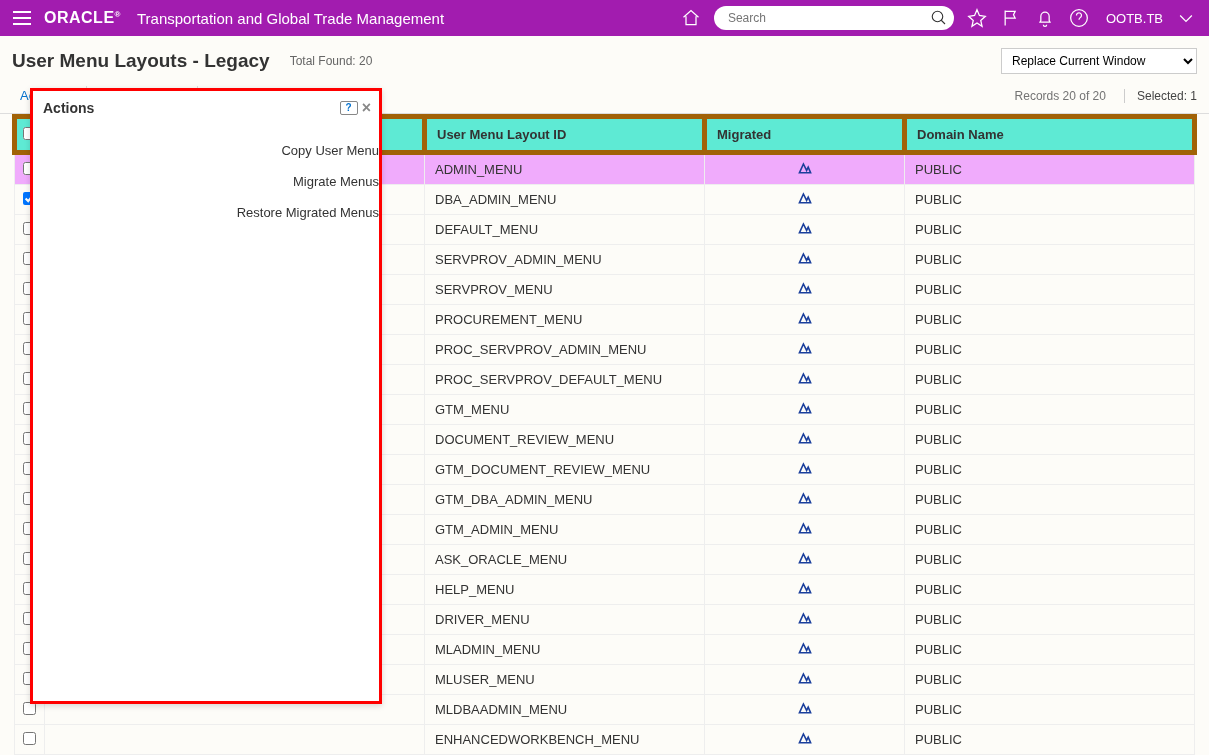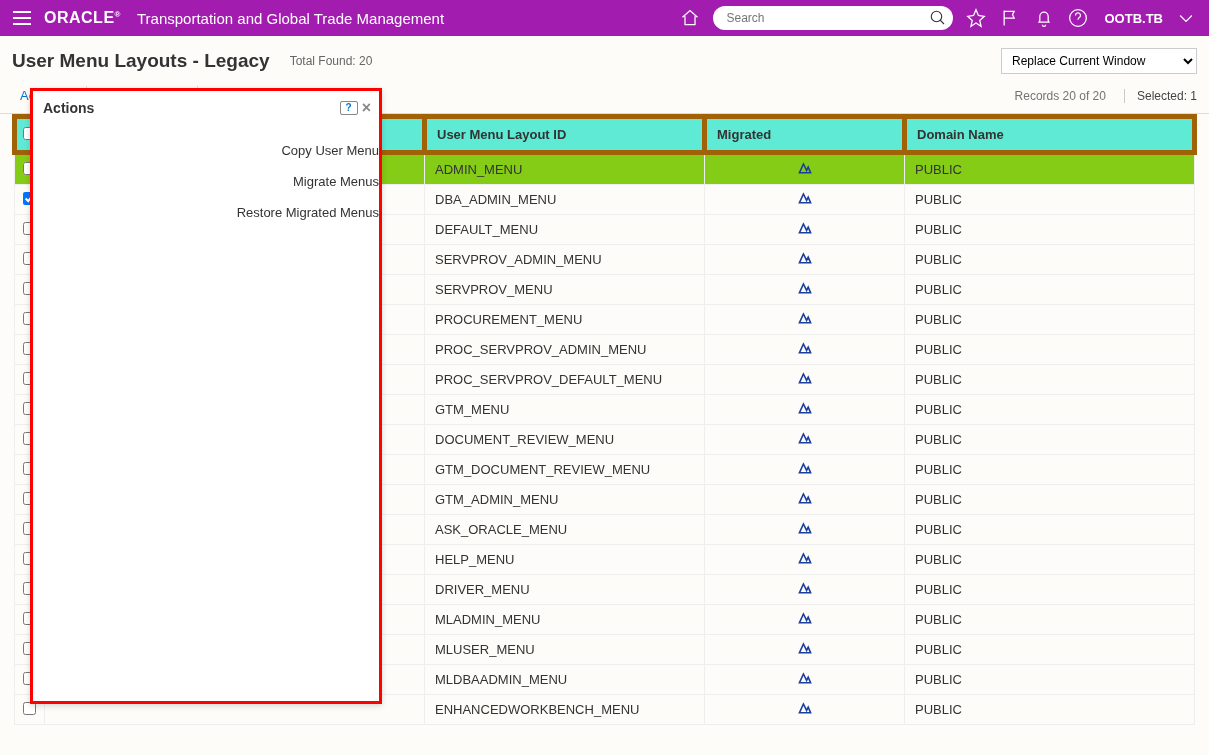--- a/index.html
+++ b/index.html
@@ -12,21 +12,21 @@
     .logo { font-size: 16px; font-weight: bold; letter-spacing: 0.5px; font-family: Arial, sans-serif; }
     .logo-reg { font-size: 8px; vertical-align: super; }
     .app-title { font-size: 15px; font-weight: 300; margin-left: 4px; }
     .hdr-spacer { flex: 1; }
     .hdr-icon { width: 22px; height: 22px; display: flex; align-items: center; justify-content: center; cursor: pointer; }
     .hdr-icon svg { width: 20px; height: 20px; fill: none; stroke: #fff; stroke-width: 1.5; }
     .search-wrap { position: relative; }
     .search-input { width: 240px; height: 24px; border-radius: 12px; border: none; padding: 0 30px 0 14px; font-size: 12px; outline: none; }
     .search-wrap .search-icon { position: absolute; right: 6px; top: 3px; width: 18px; height: 18px; }
     .search-wrap .search-icon svg { stroke: #333; }
-    .user-label { font-weight: bold; font-size: 13px; margin-left: 4px; }
+    .user-label { font-weight: normal; font-size: 13px; margin-left: 4px; }
 
     
     .page-bar { display: flex; align-items: center; padding: 12px 12px 8px 12px; gap: 20px; }
     .page-title { font-size: 19px; font-weight: 600; color: #333; }
     .total-found { font-size: 12px; color: #666; }
     .page-bar-spacer { flex: 1; }
     .replace-select { height: 26px; width: 196px; font-size: 12px; border: 1px solid #ccc; background: #fff; padding: 0 6px; }
 
     
     .toolbar { display: flex; align-items: center; padding: 2px 12px 6px 12px; gap: 2px; border-bottom: 1px solid #ddd; position: relative; }
@@ -55,21 +55,21 @@
     col.col-blank { width: 380px; }
     col.col-id { width: 280px; }
     col.col-mig { width: 200px; }
     col.col-dom { }
     th { text-align: left; font-weight: bold; font-size: 13px; padding: 8px 10px; border: 5px solid #a16207; background: #5eead4; }
     td { padding: 5px 10px; border: 1px solid #eee; font-size: 13px; height: 27px; }
     th.cb-col, td.cb-col { width: 30px; text-align: center; padding: 4px 2px; }
     td.blank-col { }
     td.mig-col { text-align: center; }
     input[type="checkbox"] { cursor: pointer; }
-    tr.row-highlight td { background: #84cc16; }
+    tr.row-highlight td { background: #f0abfc; }
     .mig-icon { }
     .mig-icon svg { width: 16px; height: 16px; stroke: #1a3e9c; fill: none; stroke-width: 2; }
 
     
     .footer { padding: 10px 12px; display: flex; align-items: center; gap: 6px; }
   </style>
 </head>
 <body>
 
 <div class="top-header">
@@ -310,20 +310,29 @@
           <td class="blank-col"></td>
           <td>GTM_DOCUMENT_REVIEW_MENU</td>
           <td class="mig-col"><span class="mig-icon"><svg viewBox="0 0 20 20">
                 <path d="M3 16l5-11 4 8 2-4 3 7z"></path>
               </svg></span></td>
           <td>PUBLIC</td>
         </tr>
         <tr>
           <td class="cb-col"><input type="checkbox" style=""></td>
           <td class="blank-col"></td>
+          <td>GTM_DBA_ADMIN_MENU</td>
+          <td class="mig-col"><span class="mig-icon"><svg viewBox="0 0 20 20">
+                <path d="M3 16l5-11 4 8 2-4 3 7z"></path>
+              </svg></span></td>
+          <td>PUBLIC</td>
+        </tr>
+        <tr>
+          <td class="cb-col"><input type="checkbox" style=""></td>
+          <td class="blank-col"></td>
           <td>GTM_ADMIN_MENU</td>
           <td class="mig-col"><span class="mig-icon"><svg viewBox="0 0 20 20">
                 <path d="M3 16l5-11 4 8 2-4 3 7z"></path>
               </svg></span></td>
           <td>PUBLIC</td>
         </tr>
         <tr>
           <td class="cb-col"><input type="checkbox" style=""></td>
           <td class="blank-col"></td>
           <td>ASK_ORACLE_MENU</td>

